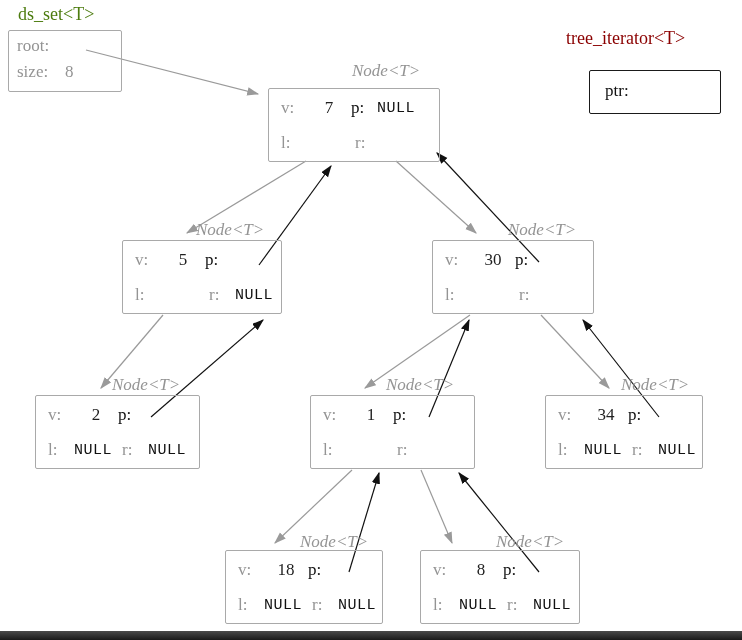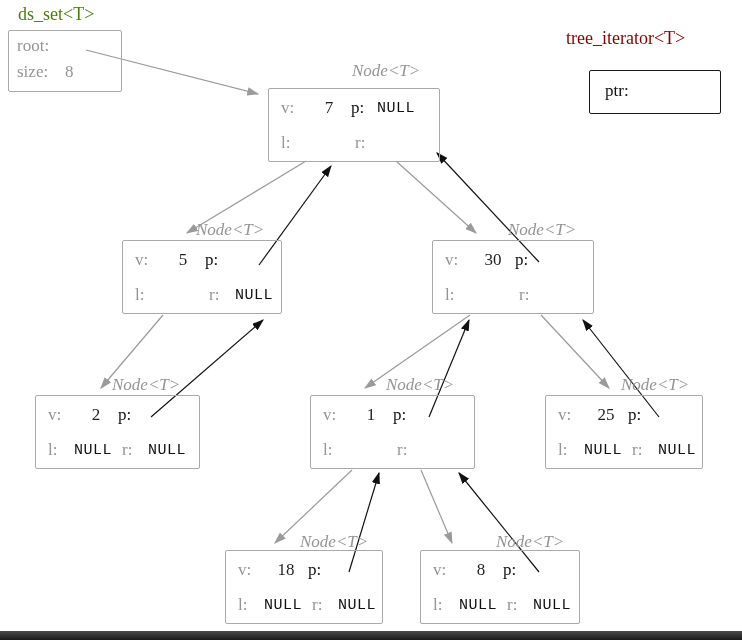--- a/index.html
+++ b/index.html
@@ -144,21 +144,21 @@
     <span class="pv slot"></span>
     <span class="lab gray w1">r:</span>
     <span class="pv"></span>
   </div>
 </div>
 
 <div class="node-title" style="left:621px;top:375px">Node&lt;T&gt;</div>
 <div class="box" style="left:545px;top:395px;width:158px;height:74px">
   <div class="nrow r1">
     <span class="lab gray w1">v:</span>
-    <span class="num">25</span>
+    <span class="num">34</span>
     <span class="lab blk w1">p:</span>
     <span class="pv"></span>
   </div>
   <div class="nrow r2">
     <span class="lab gray w1">l:</span>
     <span class="pv slot">NULL</span>
     <span class="lab gray w1">r:</span>
     <span class="pv">NULL</span>
   </div>
 </div>

